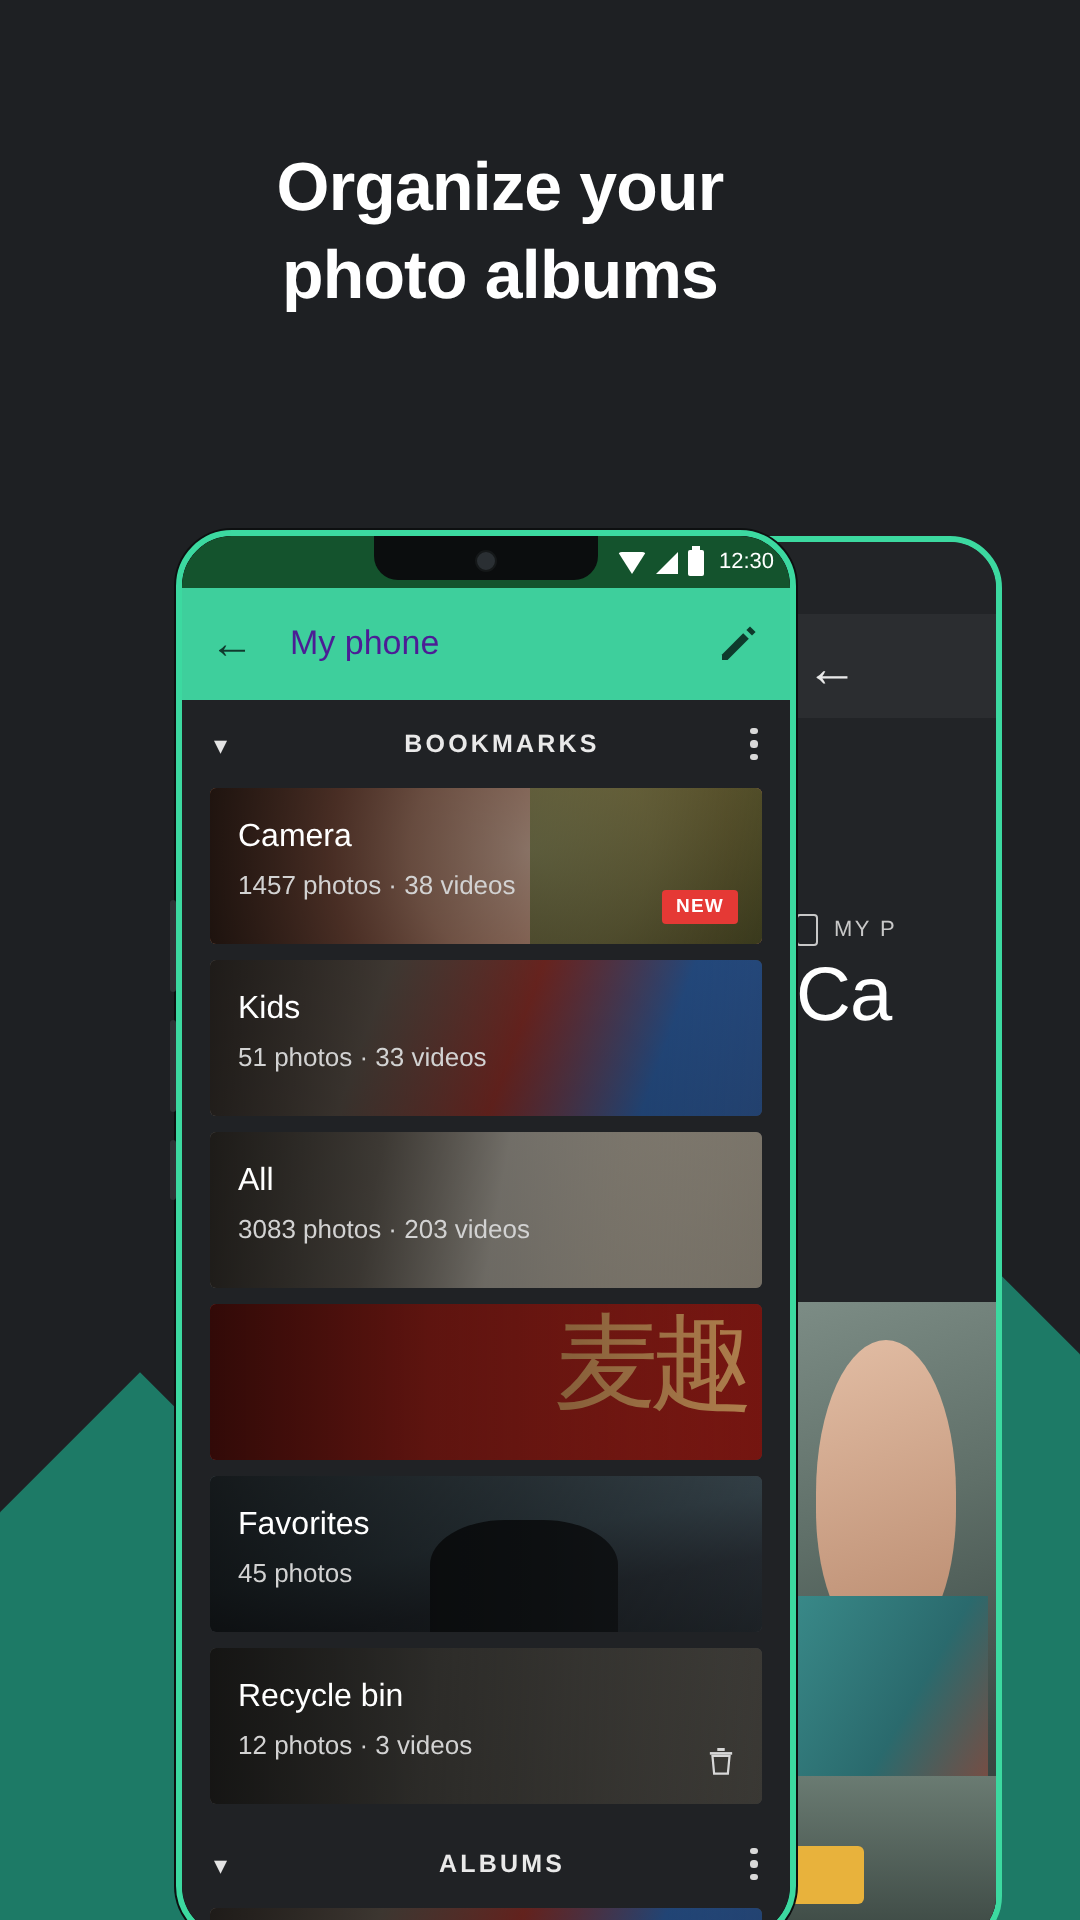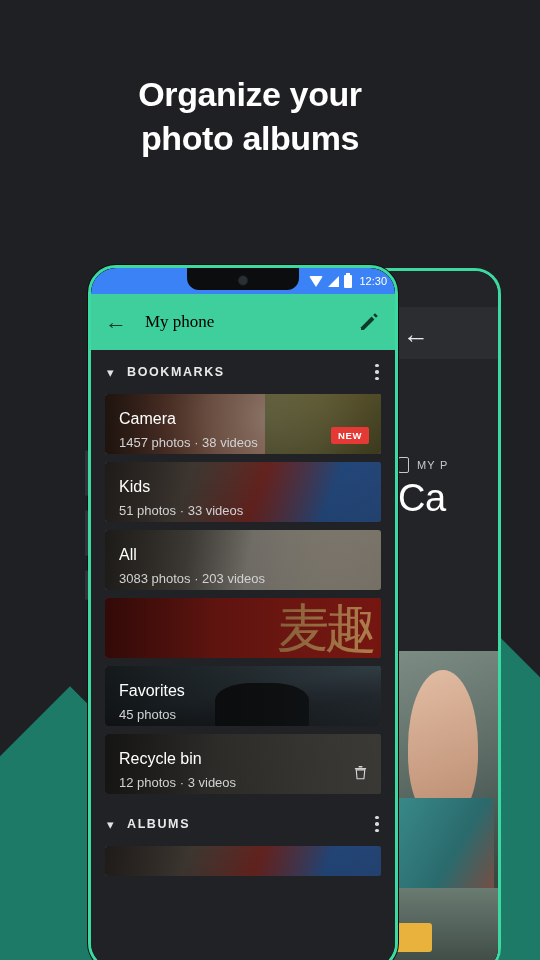--- a/index.html
+++ b/index.html
@@ -168,21 +168,21 @@
     border-radius: 50%;
     background: #2a2f33;
     border: 1.5px solid #151819;
   }
   .statusbar {
     position: absolute;
     top: 0;
     left: 0;
     right: 0;
     height: 26px;
-    background: #3b82f6;
+    background: #14532d;
     display: flex;
     align-items: center;
     justify-content: flex-end;
     gap: 5px;
     padding-right: 8px;
     color: #ffffff;
     font-size: 11px;
     z-index: 5;
   }
   .ic-wifi {
@@ -232,24 +232,23 @@
     flex: 0 0 auto;
   }
   .arrow-left {
     display: inline-block;
     color: #103a2d;
     font-size: 22px;
     line-height: 26px;
   }
   .appbar-title {
     margin-left: 14px;
-    color: #000000;
+    color: #4c1d95;
     font-size: 17px;
     flex: 1 1 auto;
-    font-family: Liberation Serif, serif;
   }
   .appbar-edit {
     width: 24px; height: 24px;
     position: relative;
   }
 
   .section-header {
     display: flex;
     align-items: center;
     height: 44px;
@@ -259,20 +258,21 @@
   .chev {
     font-size: 13px;
     color: #e4e4e4;
     width: 20px;
   }
   .section-title {
     font-size: 12.5px;
     letter-spacing: 1.6px;
     font-weight: bold;
     flex: 1 1 auto;
+    text-align: center;
   }
   .kebab {
     width: 4px;
     display: flex;
     flex-direction: column;
     gap: 3px;
     align-items: center;
   }
   .kebab i {
     width: 3.5px; height: 3.5px;
@@ -284,21 +284,21 @@
   .list {
     position: absolute;
     top: 82px;
     left: 0;
     right: 0;
     bottom: 0;
     overflow: hidden;
   }
   .album {
     position: relative;
-    height: 60px;
+    height: 78px;
     margin: 0 14px 8px 14px;
     border-radius: 3px;
     overflow: hidden;
     background: #3a3c3f;
   }
   .album .art { position: absolute; inset: 0; }
   .album .shade {
     position: absolute; inset: 0;
     background: linear-gradient(to right, rgba(0,0,0,0.72) 0%, rgba(0,0,0,0.45) 55%, rgba(0,0,0,0.18) 100%);
   }

